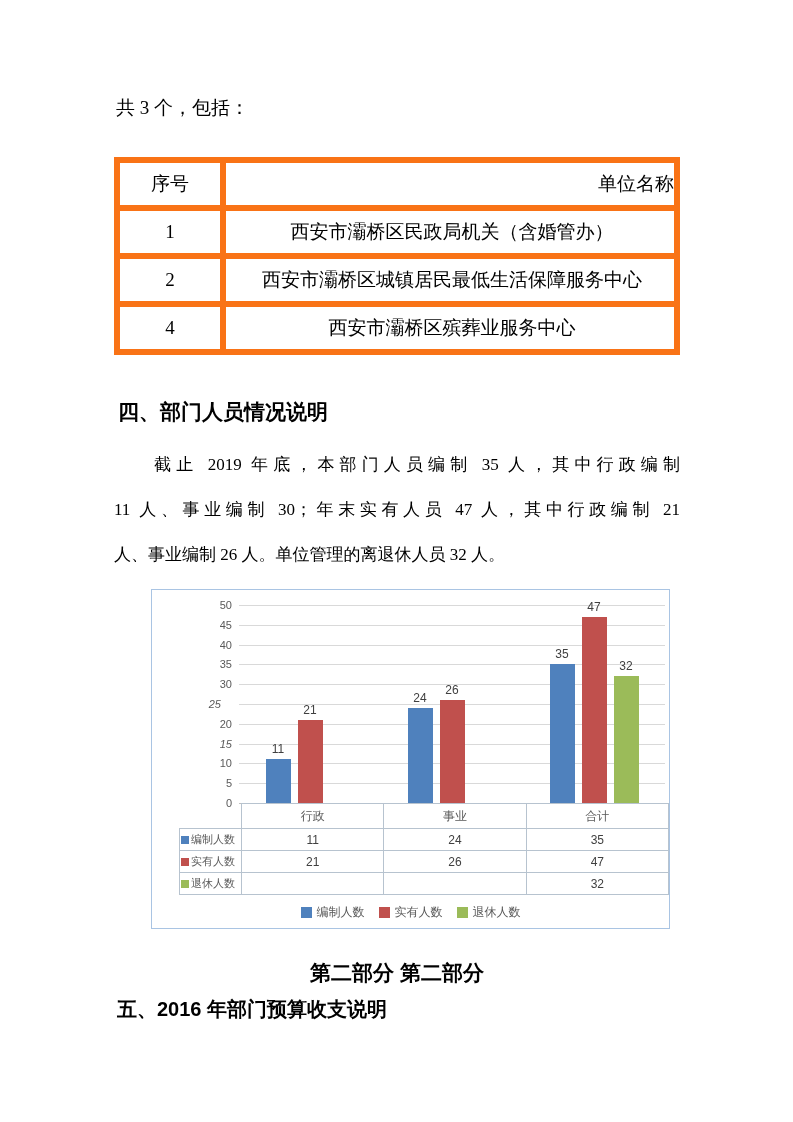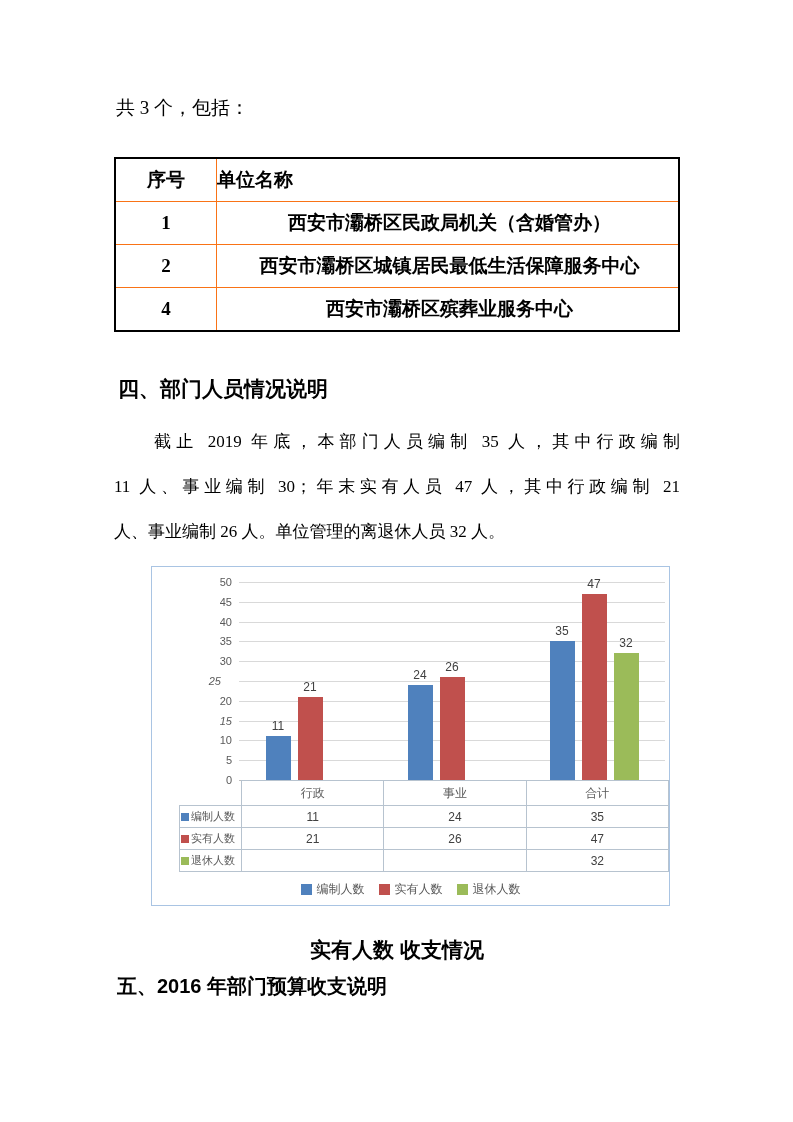--- a/index.html
+++ b/index.html
@@ -22,28 +22,28 @@
   }
   table.org {
     border-collapse: collapse;
     table-layout: fixed;
     width: 566px;
     margin-top: 36px;
     border: 2px solid #000;
     font-size: 19px;
   }
   table.org th, table.org td {
-    border: 1px solid #f97316;
+    border: 6px solid #f97316;
     height: 42px;
-    font-weight: bold;
+    font-weight: normal;
     padding: 0;
   }
   table.org .col-no { width: 100px; text-align: center; }
   table.org .col-name { text-align: center; padding-left: 4px; }
-  table.org th.col-name { text-align: left; padding-left: 0; }
+  table.org th.col-name { text-align: right; padding-left: 0; }
   h2.sec {
     margin: 44px 0 0 4px;
     font-size: 21px;
     font-weight: bold;
     font-family: "Liberation Sans", sans-serif;
     line-height: 26px;
   }
   .para { margin-top: 17px; width: 566px; }
   .para .pline {
     font-size: 17px;
@@ -239,17 +239,17 @@
           <div class="lswatch" style="background: rgb(192, 80, 77);"></div>
           <div>实有人数</div>
         </div>
         <div class="litem">
           <div class="lswatch" style="background: rgb(155, 187, 89);"></div>
           <div>退休人数</div>
         </div>
       </div>
   </div>
 
-  <h2 class="part2">实有人数 收支情况</h2>
+  <h2 class="part2">第二部分 第二部分</h2>
 
   <h2 class="sec5">五、2016 年部门预算收支说明</h2>
 
 </div>
 
 </body></html>

